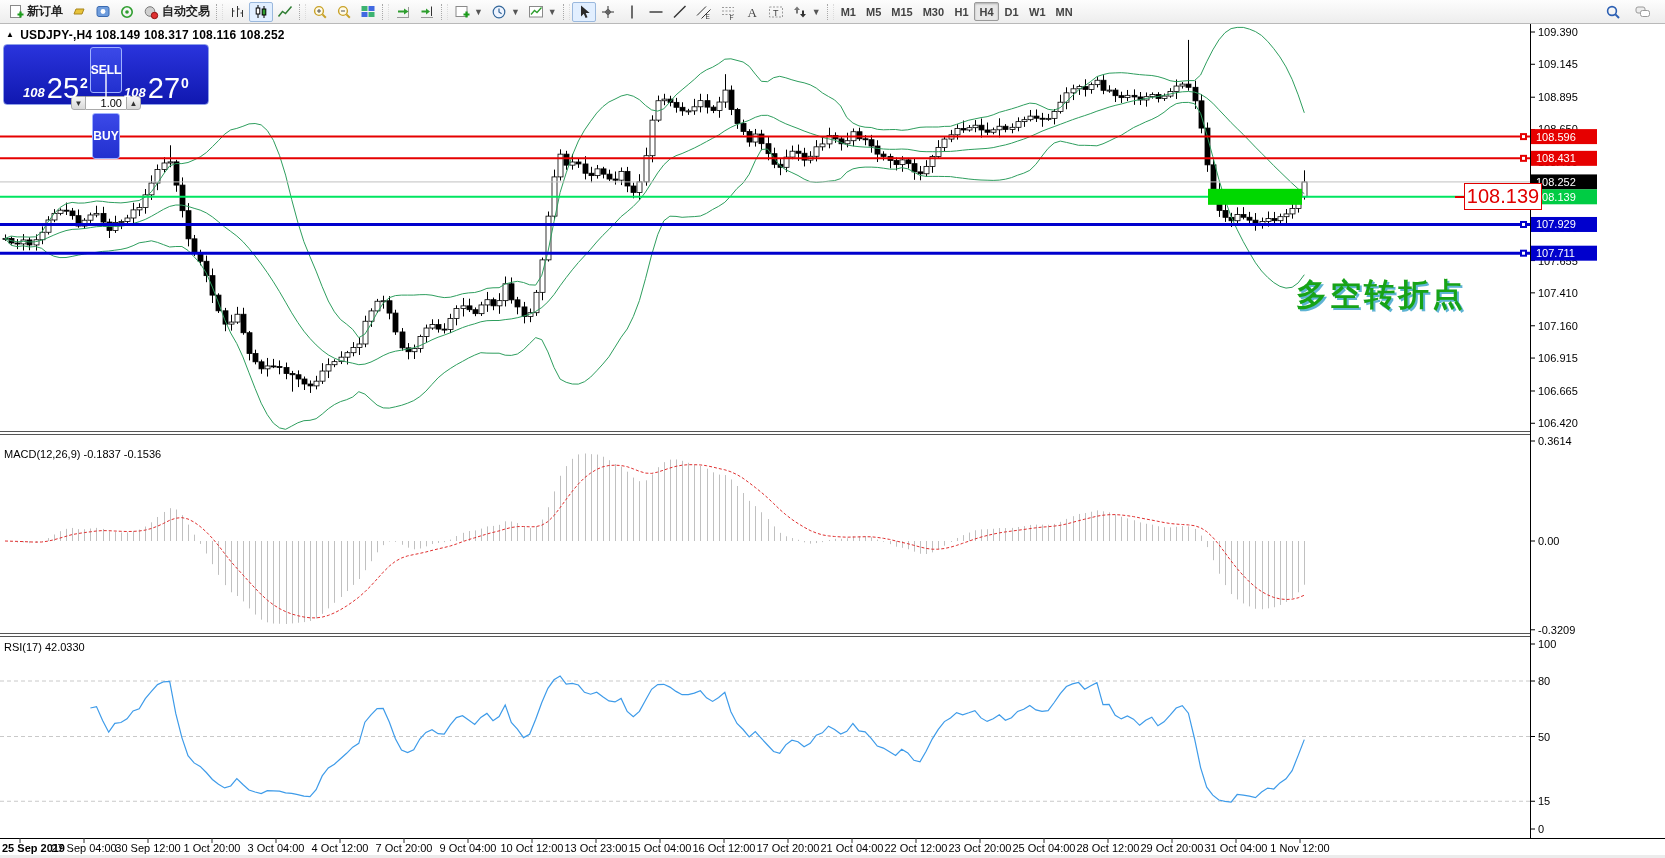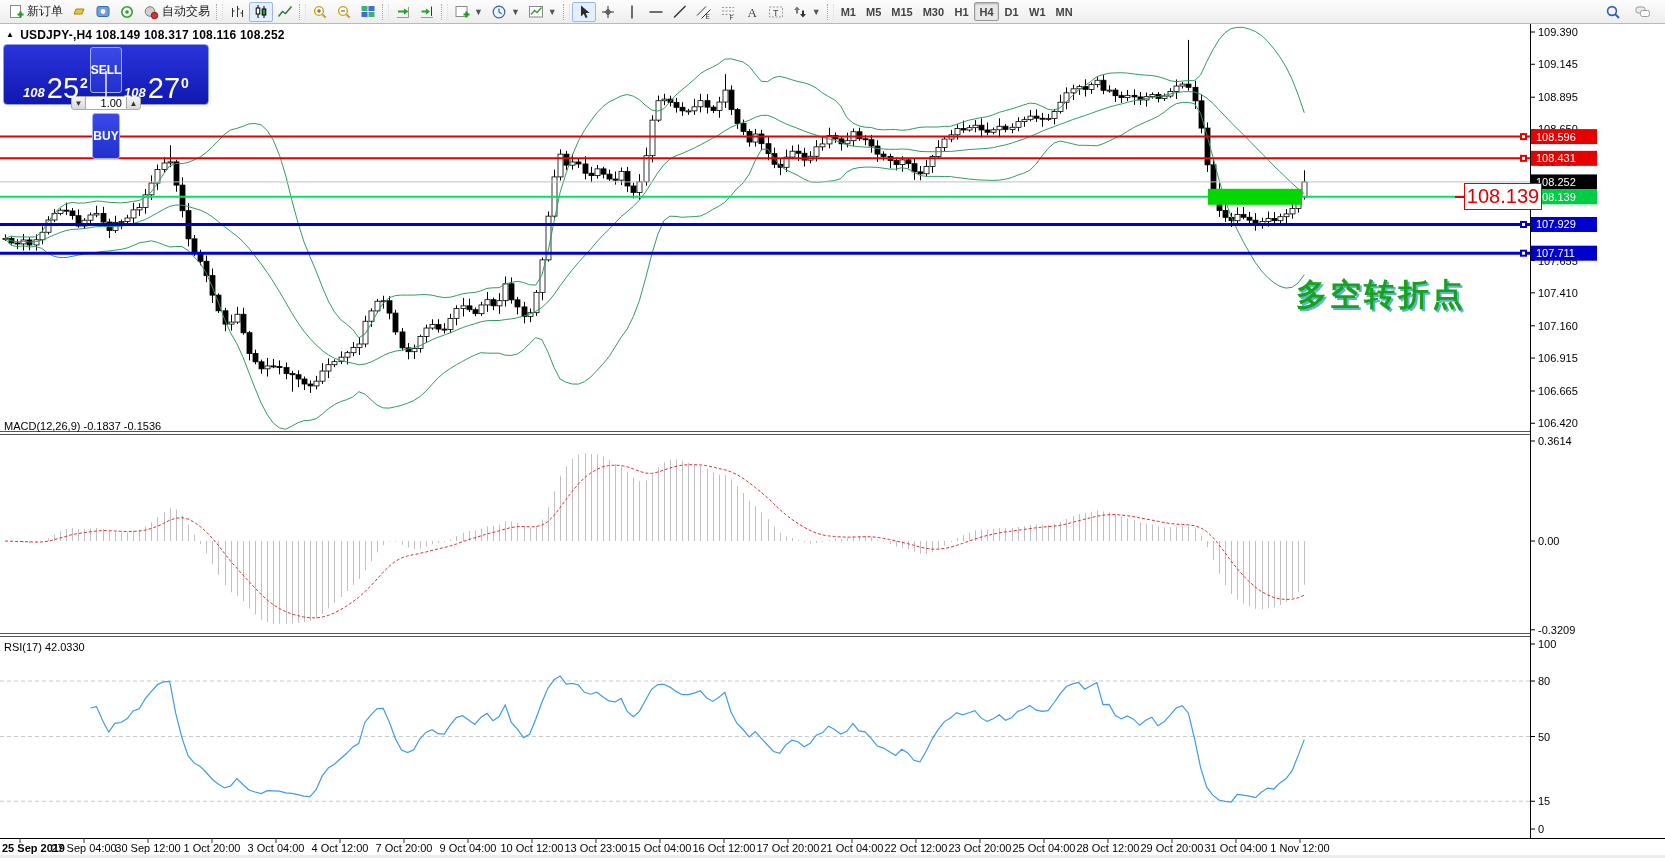--- a/index.html
+++ b/index.html
@@ -6,21 +6,21 @@
   html,body { width:1665px; height:858px; overflow:hidden; background:#fff;
     font-family:"Liberation Sans", sans-serif; }
   
   .toolbar { position:absolute; left:0; top:0; width:1665px; height:24px;
     background:linear-gradient(#fdfdfd,#ededed); border-bottom:1px solid #b9b9b9;
     display:flex; align-items:center; padding:0 4px; z-index:30; }
   .tb-btn { height:20px; min-width:24px; display:flex; align-items:center; justify-content:center;
     gap:3px; padding:0 3px; border:1px solid transparent; border-radius:2px; background:transparent;
     font-size:12px; color:#222; cursor:default; }
   .tb-btn.active { background:#e2efff; border-color:#9ab8dd; }
-  .tb-btn .lbl { font-size:12px; white-space:nowrap; }
+  .tb-btn .lbl { font-size:12px; white-space:nowrap;font-weight:bold; }
   .tb-btn .dd { font-size:9px; color:#555; margin-left:1px; }
   .tb-sep { width:7px; height:16px; margin:0 2px; border-left:1px dotted #a9a9a9; border-right:1px dotted #dcdcdc; }
   .tf-group { display:flex; align-items:flex-end; margin-left:0; }
   .tf-btn { height:19px; min-width:25px; padding:0 4px; font-size:11px; font-weight:bold; color:#444;
     border:1px solid transparent; background:transparent; border-radius:2px; text-align:center; }
   .tf-btn.active { background:#e8e8e8; border-color:#9a9a9a; box-shadow:inset 0 1px 2px rgba(0,0,0,.25); }
   .tb-right { margin-left:auto; display:flex; align-items:center; gap:6px; padding-right:6px; }
   .tb-btn svg { display:block; }
   
   #chart-svg { position:absolute; left:0; top:0; z-index:1; }
@@ -41,21 +41,21 @@
   .tp-sp.right { border-radius:0 3px 3px 0; }
   .tp-in { flex:1; width:40px; border:1px solid #aaa; border-left:none; border-right:none;
     text-align:right; font-size:11px; padding-right:4px; font-family:"Liberation Sans",sans-serif; }
   .tp-prices { display:flex; height:33px; margin-top:2px; }
   .tp-price { flex:1; display:flex; align-items:flex-end; justify-content:center; padding-bottom:1px; }
   .tp-price.buy { border-left:2px solid rgba(255,255,255,.7); }
   .tp-price .sm { font-size:13px; font-weight:bold; margin:0 2px 3px 0;font-style:italic; }
   .tp-price .big { font-size:29px; font-weight:normal; line-height:.95; }
   .tp-price .sup { font-size:14px; font-weight:bold; position:relative; top:-12px; margin-left:1px; }
   
-  .macd-label { position:absolute; left:4px; top:420px; font-size:11px; color:#000; z-index:10; }
+  .macd-label { position:absolute; left:4px; top:448px; font-size:11px; color:#000; z-index:10; }
   .rsi-label { position:absolute; left:4px; top:641px; font-size:11px; color:#000; z-index:10; }
   .annotation { position:absolute; left:1296px; top:274px; z-index:10; font-size:31px; font-weight:bold;
     color:#17a317; letter-spacing:3px; text-shadow:2px 2px 0 rgba(85,175,210,.95); white-space:nowrap; }
   .callout { position:absolute; left:1464px; top:183px; width:78px; height:27px; z-index:10;
     background:#fff; border:1px solid #e00000; color:#e00000; font-size:20px; text-align:center;
     line-height:25px; }
   .callout::before { content:""; position:absolute; left:-10px; top:12px; width:9px; height:2px; background:#e00000; }
 </style>
 </head>
 <body>

